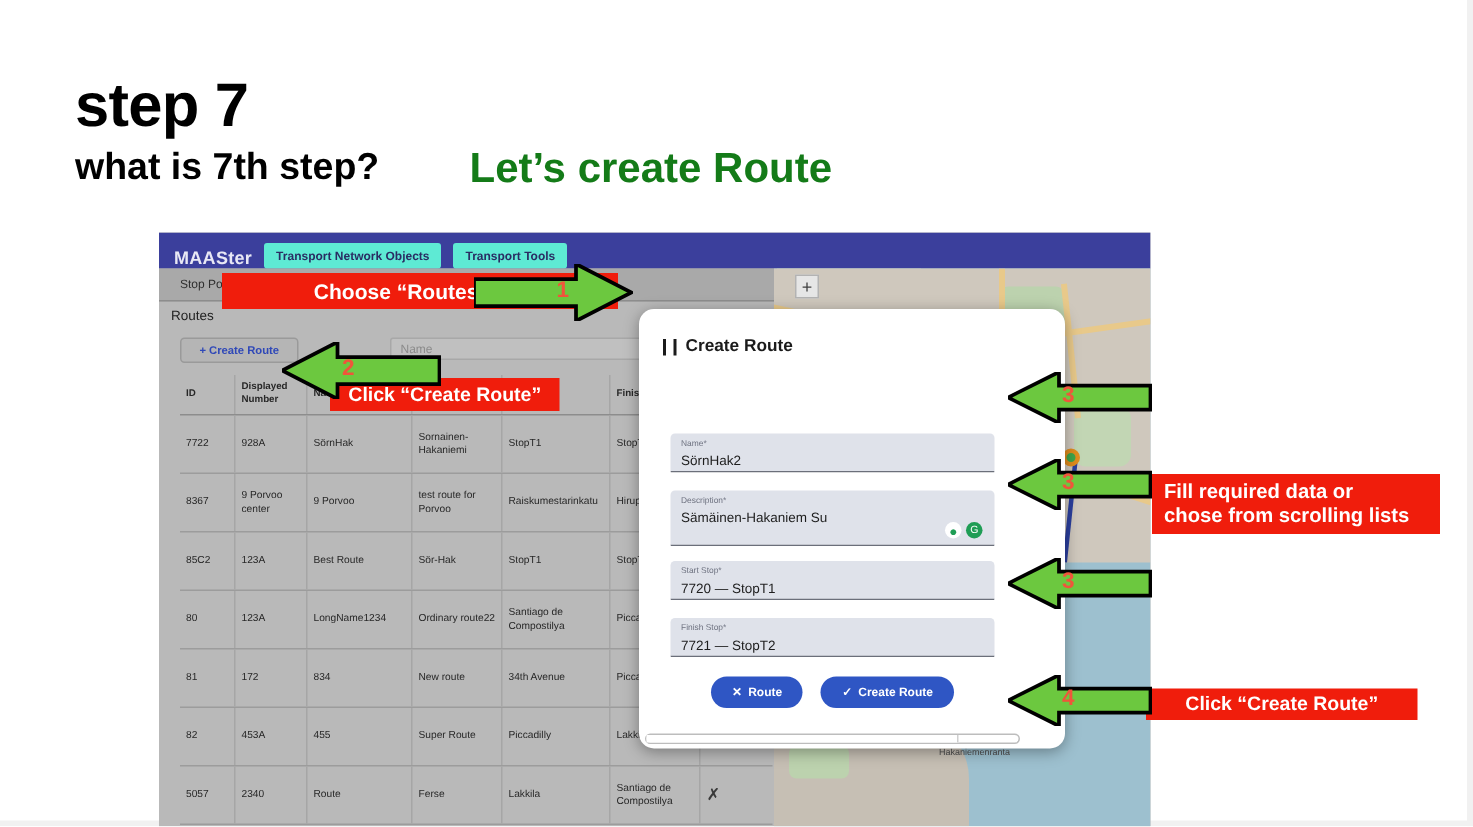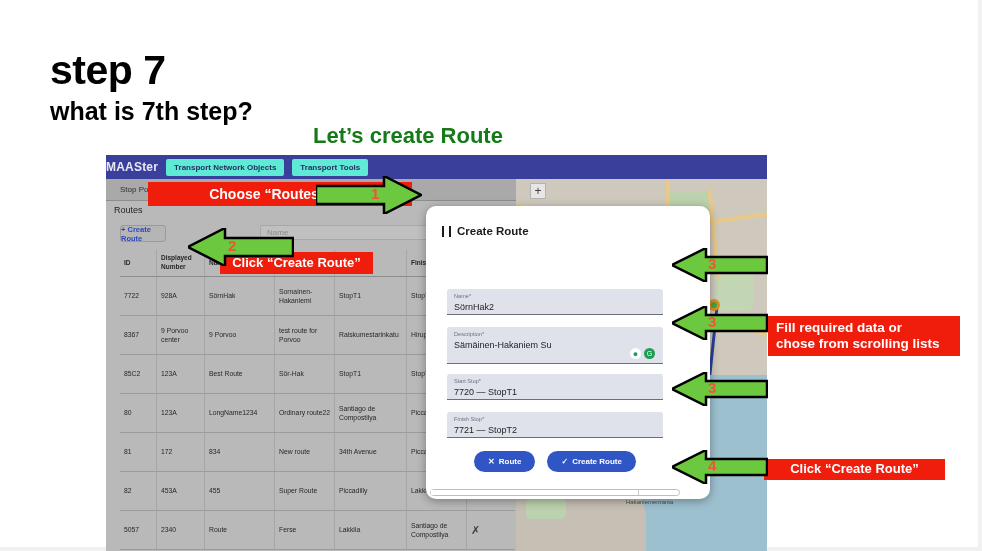--- a/index.html
+++ b/index.html
@@ -27,36 +27,35 @@
     font-size: 41px; font-weight: bold; color: #000000;
     letter-spacing: -0.5px; line-height: 1;
   }
   .title-sub {
     position: absolute; left: 50px; top: 99px;
     font-size: 25px; font-weight: bold; color: #000000;
     line-height: 1;
   }
   .title-green {
     position: absolute; left: 313px; top: 98px;
-    font-size: 22px; font-weight: bold; color: #147b18;
+    font-size: 28px; font-weight: bold; color: #147b18;
     line-height: 1;
-    margin-top: 27px;
   }
 
   
   .app {
     position: absolute; left: 106px; top: 155px;
     width: 661px; height: 396px;
     background: #b9b9b9;
     overflow: hidden;
   }
   .app-header {
     position: absolute; left:0; top:0; width:661px; height:24px;
     background: #3b3f9c;
-    display: flex; align-items: center; gap: 8px; 
+    display: flex; align-items: flex-end; gap: 8px; padding-left: 10px;
   }
   .brand { color: #e8e8f5; font-size: 12px; font-weight: bold; letter-spacing: .2px; }
   .hdr-btn {
     background: #5eead4; color: #2a2d63; font-size: 8px; font-weight: bold;
     padding: 4px 8px; border-radius: 2px; white-space: nowrap;
   }
 
   
   .tabbar {
     position: absolute; left: 0; top: 24px; width: 410px; height: 22px;
@@ -71,21 +70,21 @@
     font-size: 8px; color: #2f2f2f;
   }
 
   .section-label {
     position: absolute; left: 8px; top: 50px;
     font-size: 9px; color: #1f1f1f; font-weight: normal;
   }
 
   .btn-create-route {
     position: absolute; left: 14px; top: 70px;
-    width: 46px; height: 17px; border: 1px solid #9a9a9a; border-radius: 3px;
+    width: 79px; height: 17px; border: 1px solid #9a9a9a; border-radius: 3px;
     background: #b5b5b5; color: #2f48b8; font-size: 7.5px; font-weight: bold;
     display: flex; align-items: center; justify-content: center; gap: 3px;
   }
   .search-box {
     position: absolute; left: 154px; top: 70px; width: 174px; height: 15px;
     background: #c0c0c0; border: 1px solid #a8a8a8; border-radius: 2px;
     display:flex; align-items:center; padding-left:6px;
     font-size: 8px; color:#8b8b8b;
   }
 

